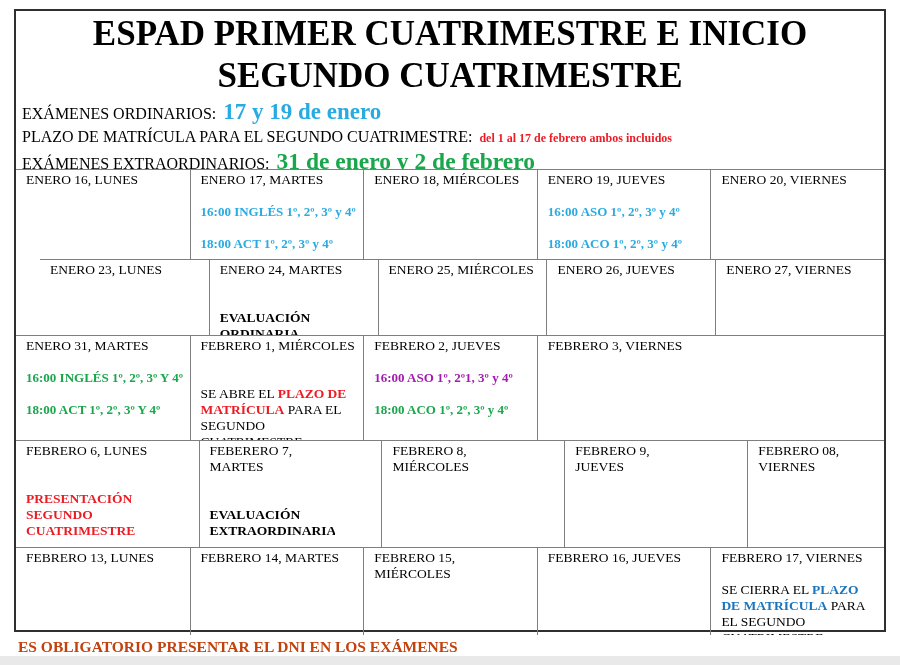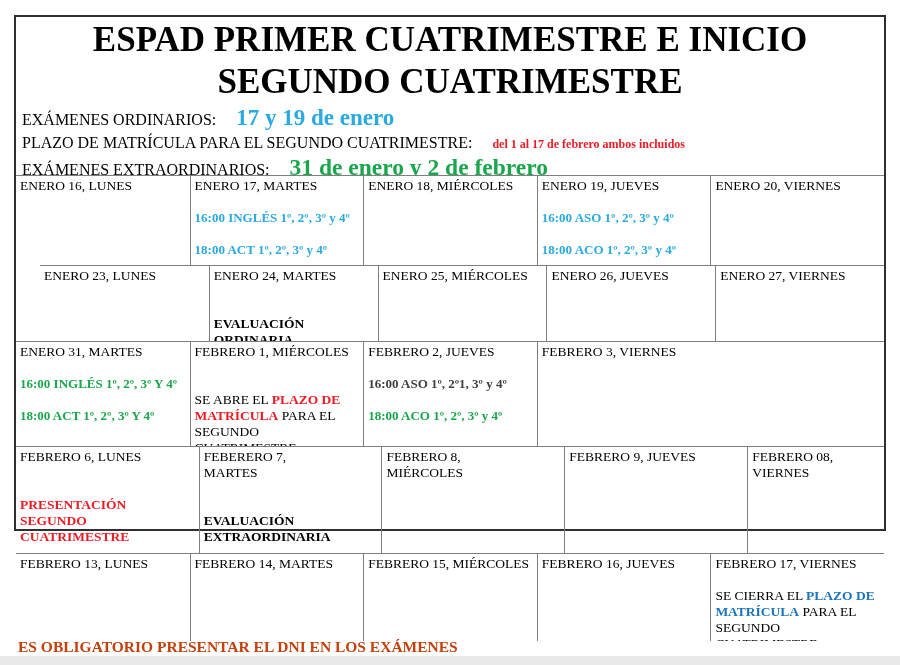--- a/index.html
+++ b/index.html
@@ -2,47 +2,47 @@
 <html><head>
 <meta charset="utf-8">
 <style>
   html,body{margin:0;padding:0;}
   body{
     width:900px;height:665px;position:relative;background:#ffffff;
     font-family:"Liberation Serif","DejaVu Serif",serif;color:#000;
     overflow:hidden;
   }
   .doc-frame{
-    position:absolute;left:14px;top:15px;width:872px;height:516px;
+    position:absolute;left:14px;top:9px;width:872px;height:623px;
     border:2px solid #2f2f2f;box-sizing:border-box;background:#fff;
   }
   .doc-header{height:158px;overflow:hidden;}
   .title{
     margin-top:2px;text-align:center;font-weight:bold;
     font-size:35px;line-height:42px;letter-spacing:0px;
   }
   .info-line{margin-left:6px;white-space:nowrap;}
   .info-line .lab{font-size:16px;font-weight:normal;}
-  .info-line .val{margin-left:20px;font-weight:bold;}
+  .info-line .val{margin-left:7px;font-weight:bold;}
   .il1{line-height:26px;margin-top:2px;}
   .il1 .val{font-size:23px;}
   .il2{line-height:19px;}
   .il2 .val{font-size:12px;}
   .il3{line-height:27px;}
   .il3 .val{font-size:23.5px;}
   .cal-table{border-top:1px solid #7f7f7f;}
   .cal-row{display:flex;overflow:hidden;}
   .cal-row + .cal-row{border-top:1px solid #7f7f7f;}
   .cal-row:nth-child(1){height:89px;}
   .cal-row:nth-child(2){height:75px;margin-left:24px;}
   .cal-row:nth-child(3){height:104px;}
   .cal-row:nth-child(4){height:106px;gap:46px;}
   .cal-row:nth-child(5){height:87px;}
   .cal-cell{
-    width:20%;box-sizing:border-box;padding:2px 4px 0 4px;overflow:hidden;
+    width:20%;box-sizing:border-box;padding:2px 4px 0 10px;overflow:hidden;
   }
   .cal-cell + .cal-cell{border-left:1px solid #7f7f7f;}
   .cal-date{font-size:13.5px;line-height:16px;}
   .cal-line{font-size:13.5px;line-height:16px;}
   .cal-line.blank{height:16px;}
   .cal-line.nowrap{white-space:nowrap;font-size:13px;}
   .footer-note{
     position:absolute;left:18px;top:638px;font-size:15.5px;font-weight:bold;
     line-height:18px;white-space:nowrap;
   }
@@ -125,21 +125,21 @@
         </div>
         <div class="cal-cell">
           <div class="cal-date">FEBRERO 1, MIÉRCOLES</div>
           <div class="cal-line blank"></div>
           <div class="cal-line blank"></div>
           <div class="cal-line"><span>SE ABRE EL </span><span style="color: rgb(236, 28, 36); font-weight: bold;">PLAZO DE MATRÍCULA</span><span> PARA EL SEGUNDO CUATRIMESTRE</span></div>
         </div>
         <div class="cal-cell">
           <div class="cal-date">FEBRERO 2, JUEVES</div>
           <div class="cal-line blank"></div>
-          <div class="cal-line nowrap"><span style="color: #404040; font-weight: bold;">16:00 ASO 1º, 2º1, 3º y 4º</span></div>
+          <div class="cal-line nowrap"><span style="color: #a21caf; font-weight: bold;">16:00 ASO 1º, 2º1, 3º y 4º</span></div>
           <div class="cal-line blank"></div>
           <div class="cal-line nowrap"><span style="color: rgb(26, 167, 76); font-weight: bold;">18:00 ACO 1º, 2º, 3º y 4º</span></div>
         </div>
         <div class="cal-cell">
           <div class="cal-date">FEBRERO 3, VIERNES</div>
         </div>
       </div>
       <div class="cal-row">
         <div class="cal-cell">
           <div class="cal-date">FEBRERO 6, LUNES</div>

